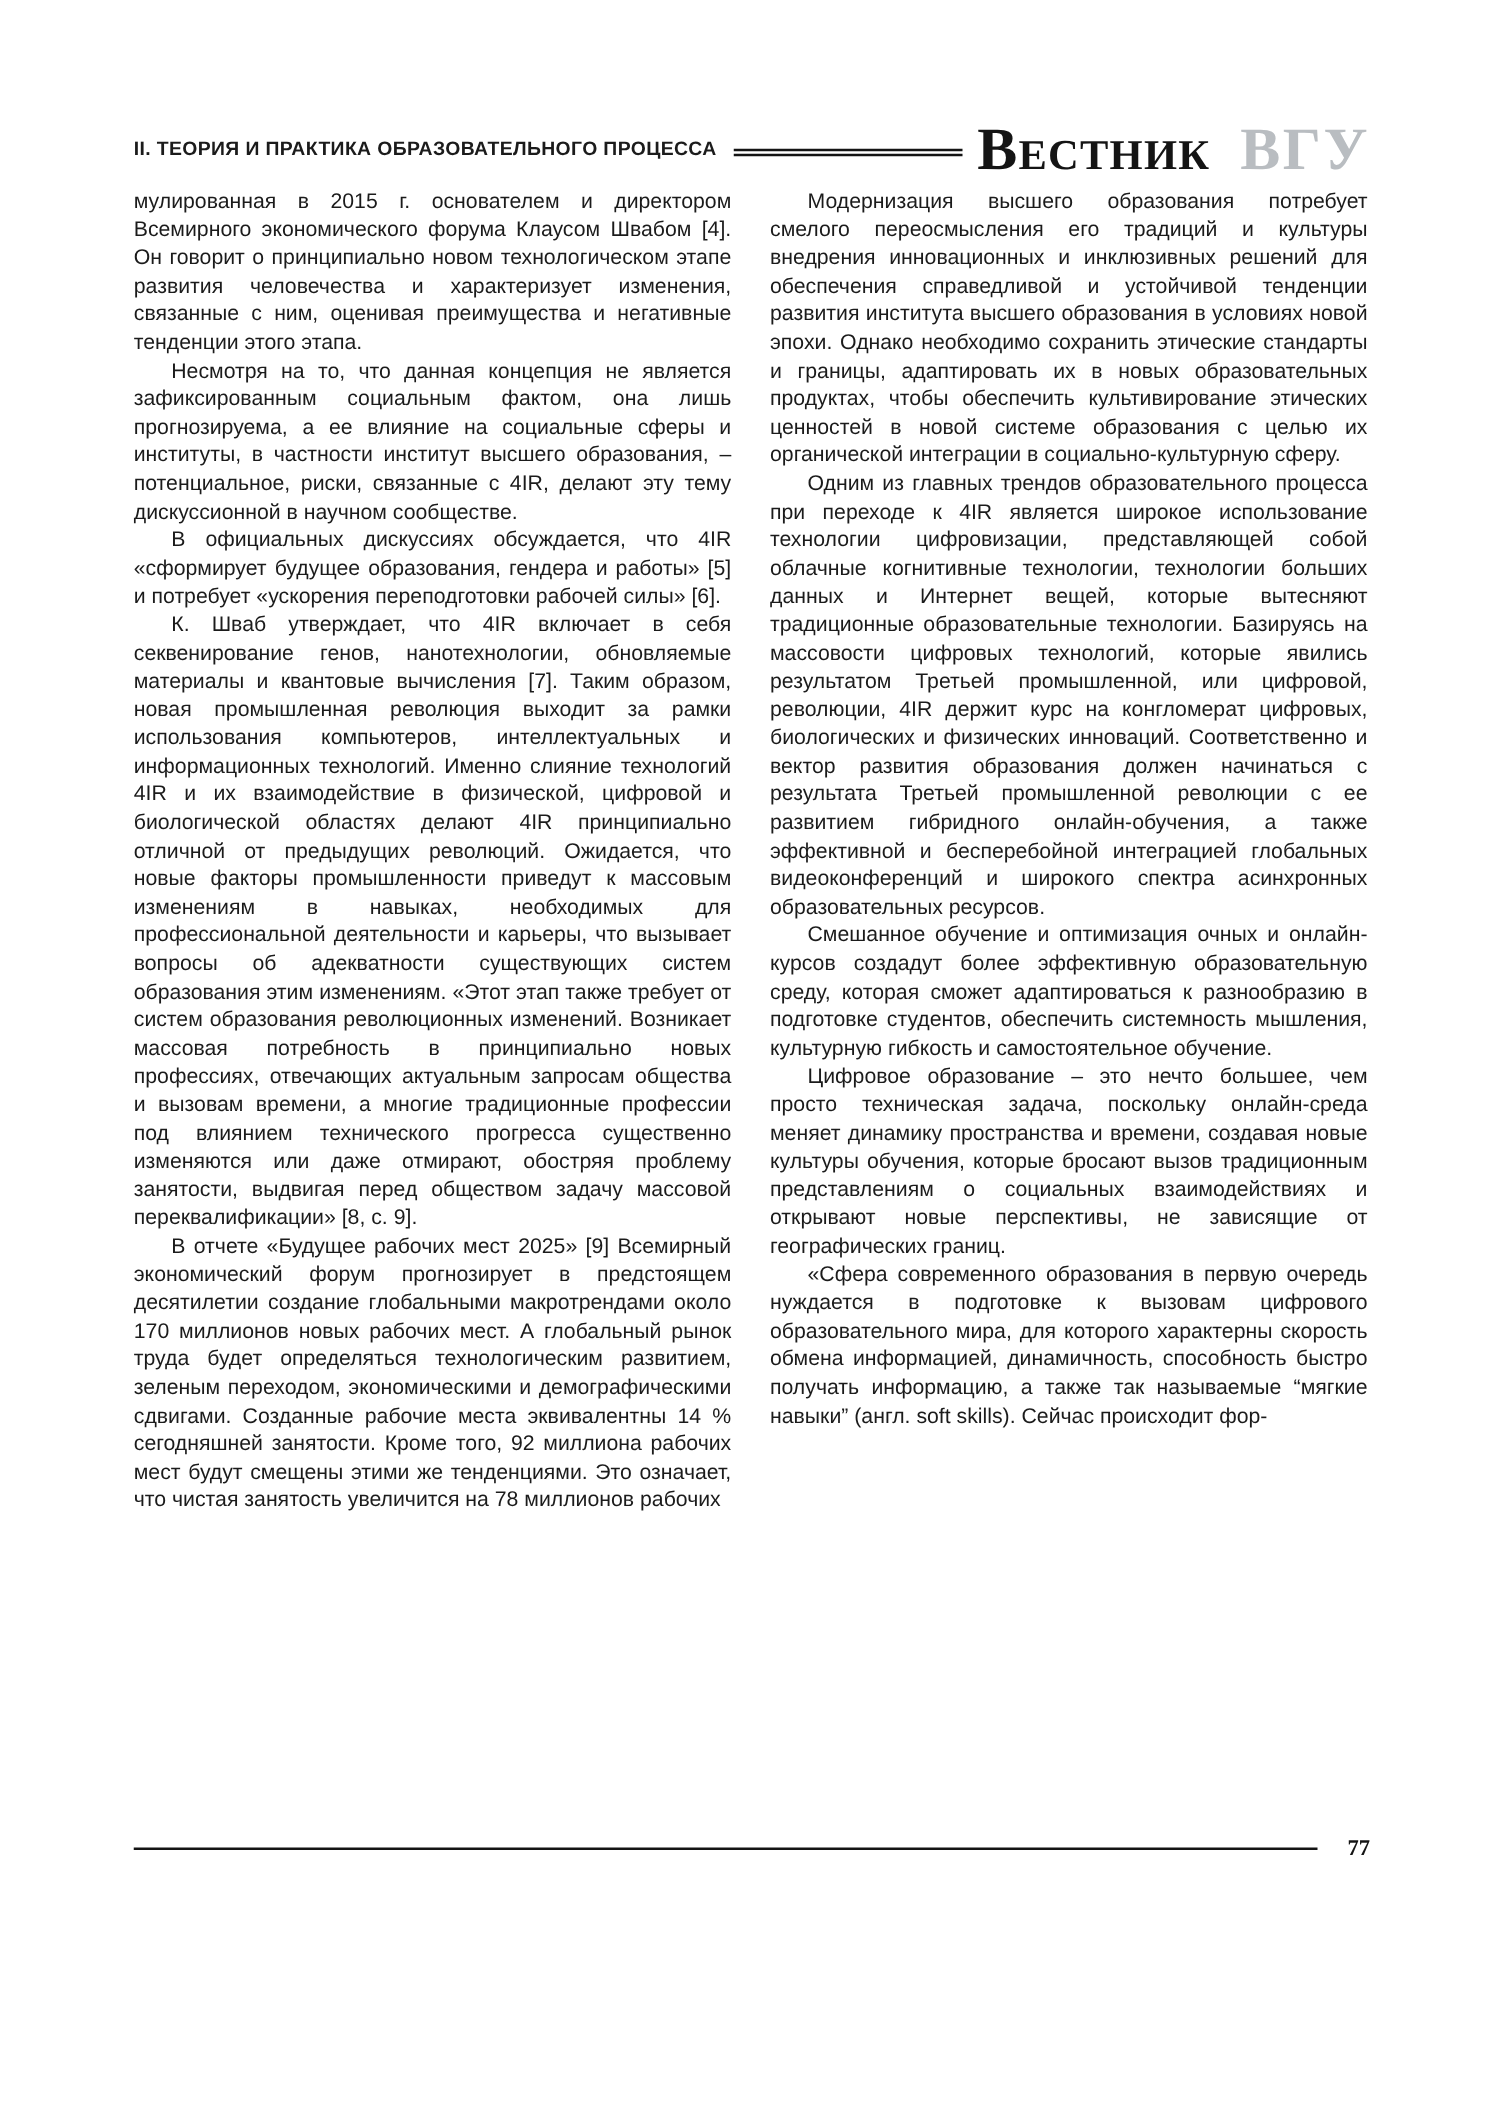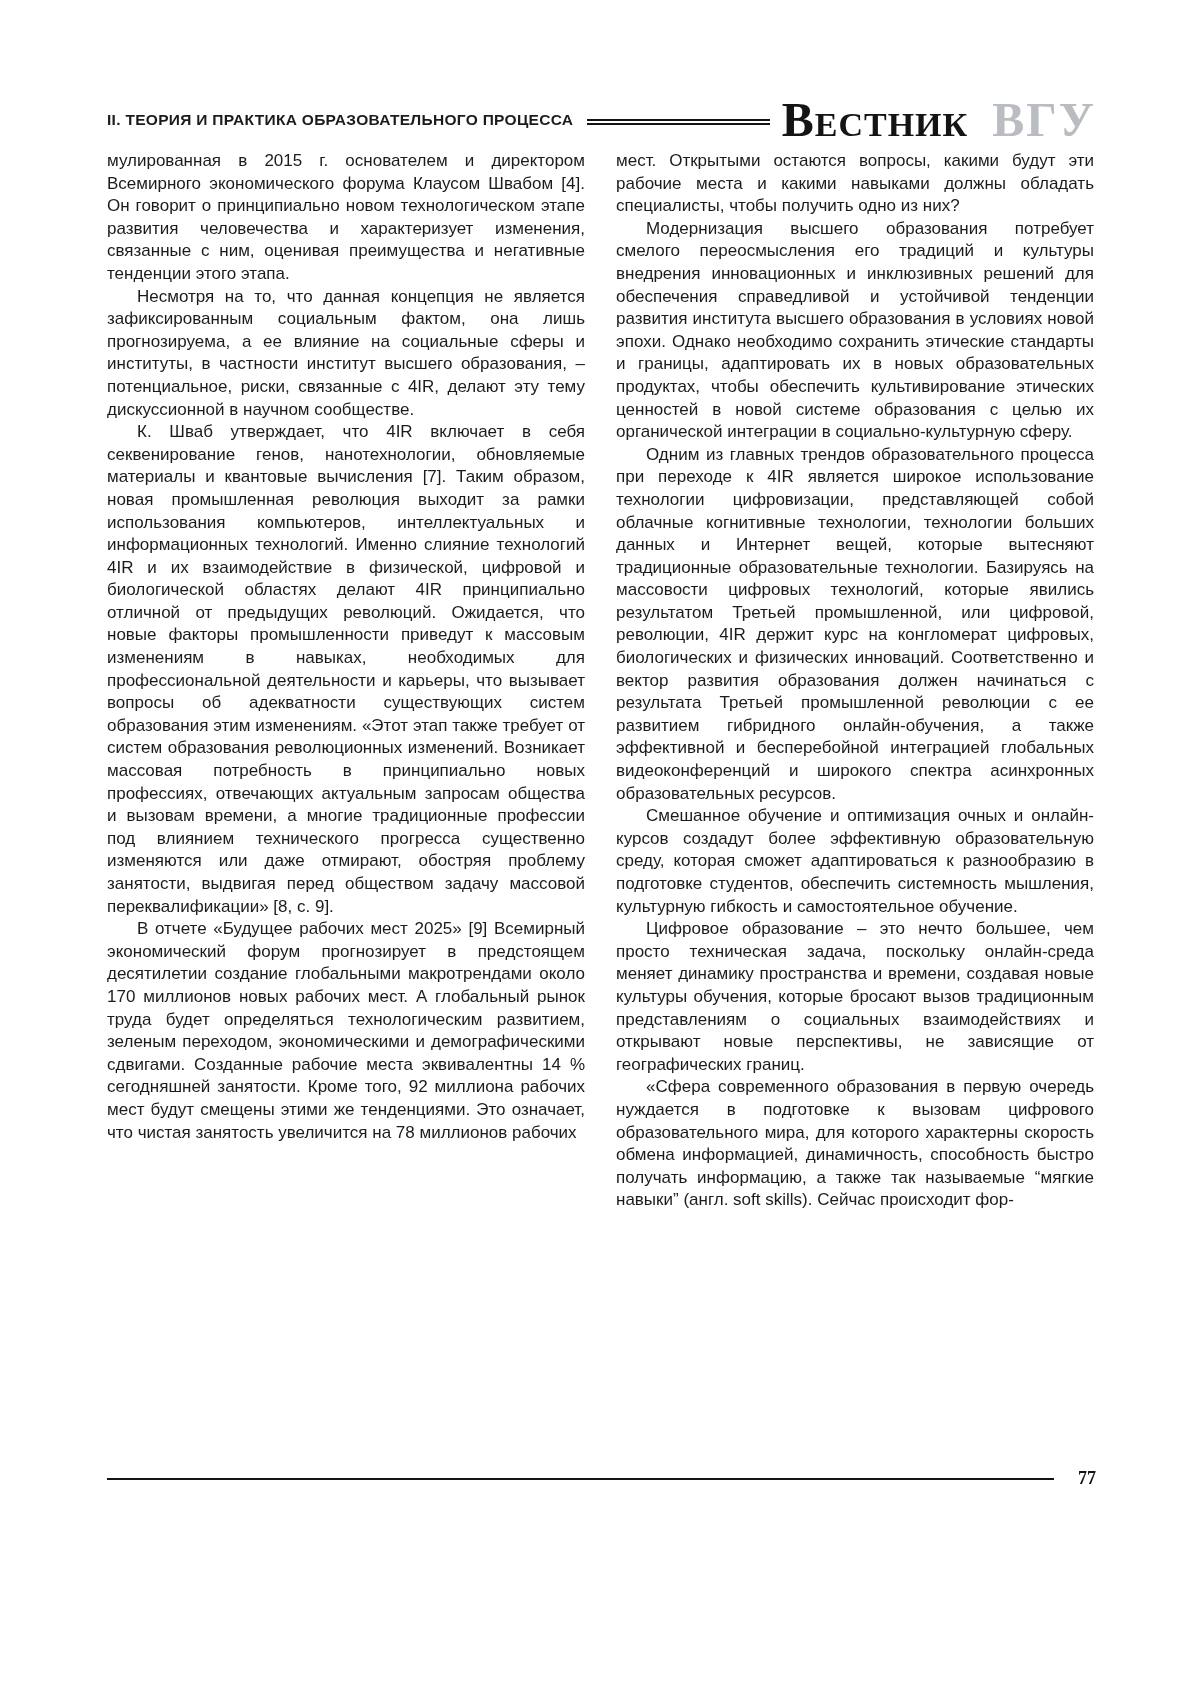--- a/index.html
+++ b/index.html
@@ -116,25 +116,25 @@
     <div class="journal-logo">
       <span class="jl-main">Вестник</span>
       <span class="jl-abbr">ВГУ</span>
     </div>
   </div>
 
   <div class="columns">
     <div class="col">
       <p class="cont">мулированная в 2015 г. основателем и директором Всемирного экономического форума Клаусом Швабом [4]. Он говорит о принципиально новом технологическом этапе развития человечества и характеризует изменения, связанные с ним, оценивая преимущества и негативные тенденции этого этапа.</p>
       <p>Несмотря на то, что данная концепция не является зафиксированным социальным фактом, она лишь прогнозируема, а ее влияние на социальные сферы и институты, в частности институт высшего образования, – потенциальное, риски, связанные с 4IR, делают эту тему дискуссионной в научном сообществе.</p>
+      <p>В официальных дискуссиях обсуждается, что 4IR «сформирует будущее образования, гендера и работы» [5] и потребует «ускорения переподготовки рабочей силы» [6].</p>
       <p>К. Шваб утверждает, что 4IR включает в себя секвенирование генов, нанотехнологии, обновляемые материалы и квантовые вычисления [7]. Таким образом, новая промышленная революция выходит за рамки использования компьютеров, интеллектуальных и информационных технологий. Именно слияние технологий 4IR и их взаимодействие в физической, цифровой и биологической областях делают 4IR принципиально отличной от предыдущих революций. Ожидается, что новые факторы промышленности приведут к массовым изменениям в навыках, необходимых для профессиональной деятельности и карьеры, что вызывает вопросы об адекватности существующих систем образования этим изменениям. «Этот этап также требует от систем образования революционных изменений. Возникает массовая потребность в принципиально новых профессиях, отвечающих актуальным запросам общества и вызовам времени, а многие традиционные профессии под влиянием технического прогресса существенно изменяются или даже отмирают, обостряя проблему занятости, выдвигая перед обществом задачу массовой переквалификации» [8, с. 9].</p>
       <p>В отчете «Будущее рабочих мест 2025» [9] Всемирный экономический форум прогнозирует в предстоящем десятилетии создание глобальными макротрендами около 170 миллионов новых рабочих мест. А глобальный рынок труда будет определяться технологическим развитием, зеленым переходом, экономическими и демографическими сдвигами. Созданные рабочие места эквивалентны 14 % сегодняшней занятости. Кроме того, 92 миллиона рабочих мест будут смещены этими же тенденциями. Это означает, что чистая занятость увеличится на 78 миллионов рабочих</p>
     </div>
     <div class="col">
-      <p class="cont">мест. Открытыми остаются вопросы, какими будут эти рабочие места и какими навыками должны обладать специалисты, чтобы получить одно из них?</p>
       <p>Модернизация высшего образования потребует смелого переосмысления его традиций и культуры внедрения инновационных и инклюзивных решений для обеспечения справедливой и устойчивой тенденции развития института высшего образования в условиях новой эпохи. Однако необходимо сохранить этические стандарты и границы, адаптировать их в новых образовательных продуктах, чтобы обеспечить культивирование этических ценностей в новой системе образования с целью их органической интеграции в социально-культурную сферу.</p>
       <p>Одним из главных трендов образовательного процесса при переходе к 4IR является широкое использование технологии цифровизации, представляющей собой облачные когнитивные технологии, технологии больших данных и Интернет вещей, которые вытесняют традиционные образовательные технологии. Базируясь на массовости цифровых технологий, которые явились результатом Третьей промышленной, или цифровой, революции, 4IR держит курс на конгломерат цифровых, биологических и физических инноваций. Соответственно и вектор развития образования должен начинаться с результата Третьей промышленной революции с ее развитием гибридного онлайн-обучения, а также эффективной и бесперебойной интеграцией глобальных видеоконференций и широкого спектра асинхронных образовательных ресурсов.</p>
       <p>Смешанное обучение и оптимизация очных и онлайн-курсов создадут более эффективную образовательную среду, которая сможет адаптироваться к разнообразию в подготовке студентов, обеспечить системность мышления, культурную гибкость и самостоятельное обучение.</p>
       <p>Цифровое образование – это нечто большее, чем просто техническая задача, поскольку онлайн-среда меняет динамику пространства и времени, создавая новые культуры обучения, которые бросают вызов традиционным представлениям о социальных взаимодействиях и открывают новые перспективы, не зависящие от географических границ.</p>
       <p>«Сфера современного образования в первую очередь нуждается в подготовке к вызовам цифрового образовательного мира, для которого характерны скорость обмена информацией, динамичность, способность быстро получать информацию, а также так называемые “мягкие навыки” (англ. soft skills). Сейчас происходит фор-</p>
     </div>
   </div>
 
   <div class="footer">
     <div class="footer-rule"></div>

